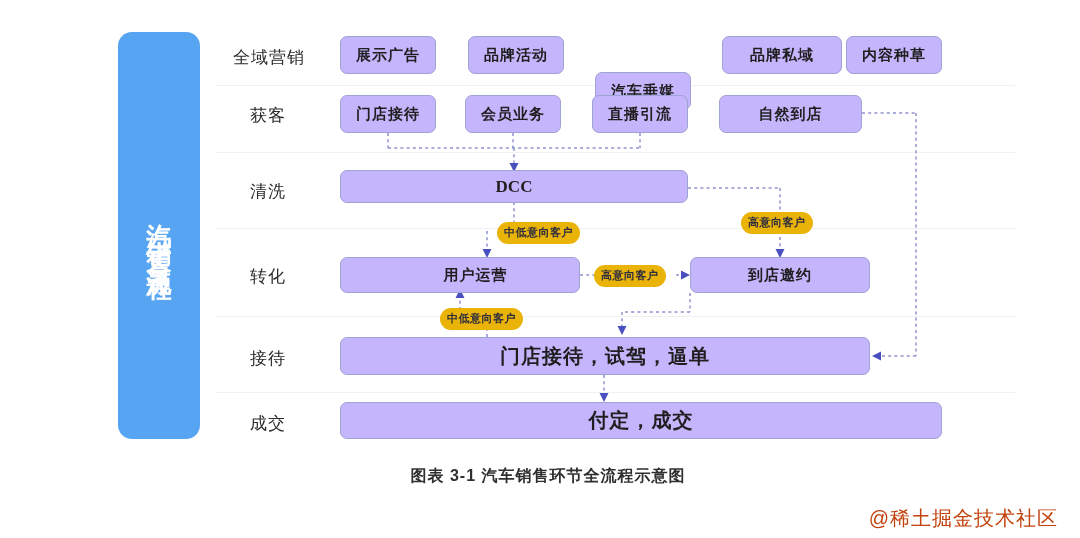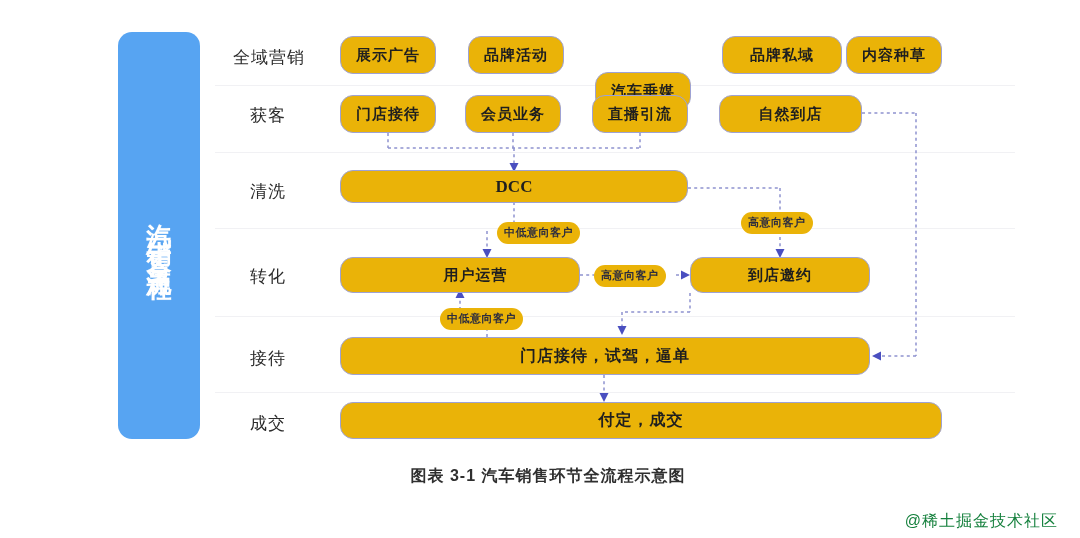--- a/index.html
+++ b/index.html
@@ -38,30 +38,30 @@
     font-size:17px;font-weight:normal;color:#2b2b2b;
     white-space:nowrap;
     font-family:"Liberation Serif","DejaVu Serif",serif;
     letter-spacing:1px;
   }
 
   
   .box{
     position:absolute;
     border:1.4px solid #9ea2d4;
-    border-radius:13px;
-    background:#eab308;
+    border-radius:7px;
+    background:#c4b5fd;
     display:flex;align-items:center;justify-content:center;
     font-size:15px;font-weight:bold;color:#1f1f1f;
     white-space:nowrap;
     letter-spacing:1px;
     font-family:"Liberation Serif","DejaVu Serif",serif;
     box-sizing:border-box;
   }
-  .box.wide{font-size:16px;}
+  .box.wide{font-size:20px;}
   .box.dcc{font-size:17px;letter-spacing:0px;}
 
   
   .chip{
     position:absolute;
     background:#eab308;
     color:#2e2e3e;
     font-size:11px;
     font-weight:bold;
     padding:3px 7px 4px 7px;
@@ -82,21 +82,21 @@
     position:absolute;left:0;top:466px;width:1080px;
     text-align:center;
     font-size:16px;font-weight:bold;color:#2f2f2f;
     letter-spacing:1px;
     font-family:"Liberation Sans","DejaVu Sans",sans-serif;
     padding-left:8px;
   }
   
   .watermark{
     position:absolute;right:22px;bottom:6px;
-    font-size:16px;color:#15803d;
+    font-size:20px;color:#c2410c;
     letter-spacing:1px;
     font-family:"Liberation Sans","DejaVu Sans",sans-serif;
   }
 </style>
 </head>
 <body>
 
 <div id="stage">
 
   <div class="rowline" style="top:85px;"></div>

